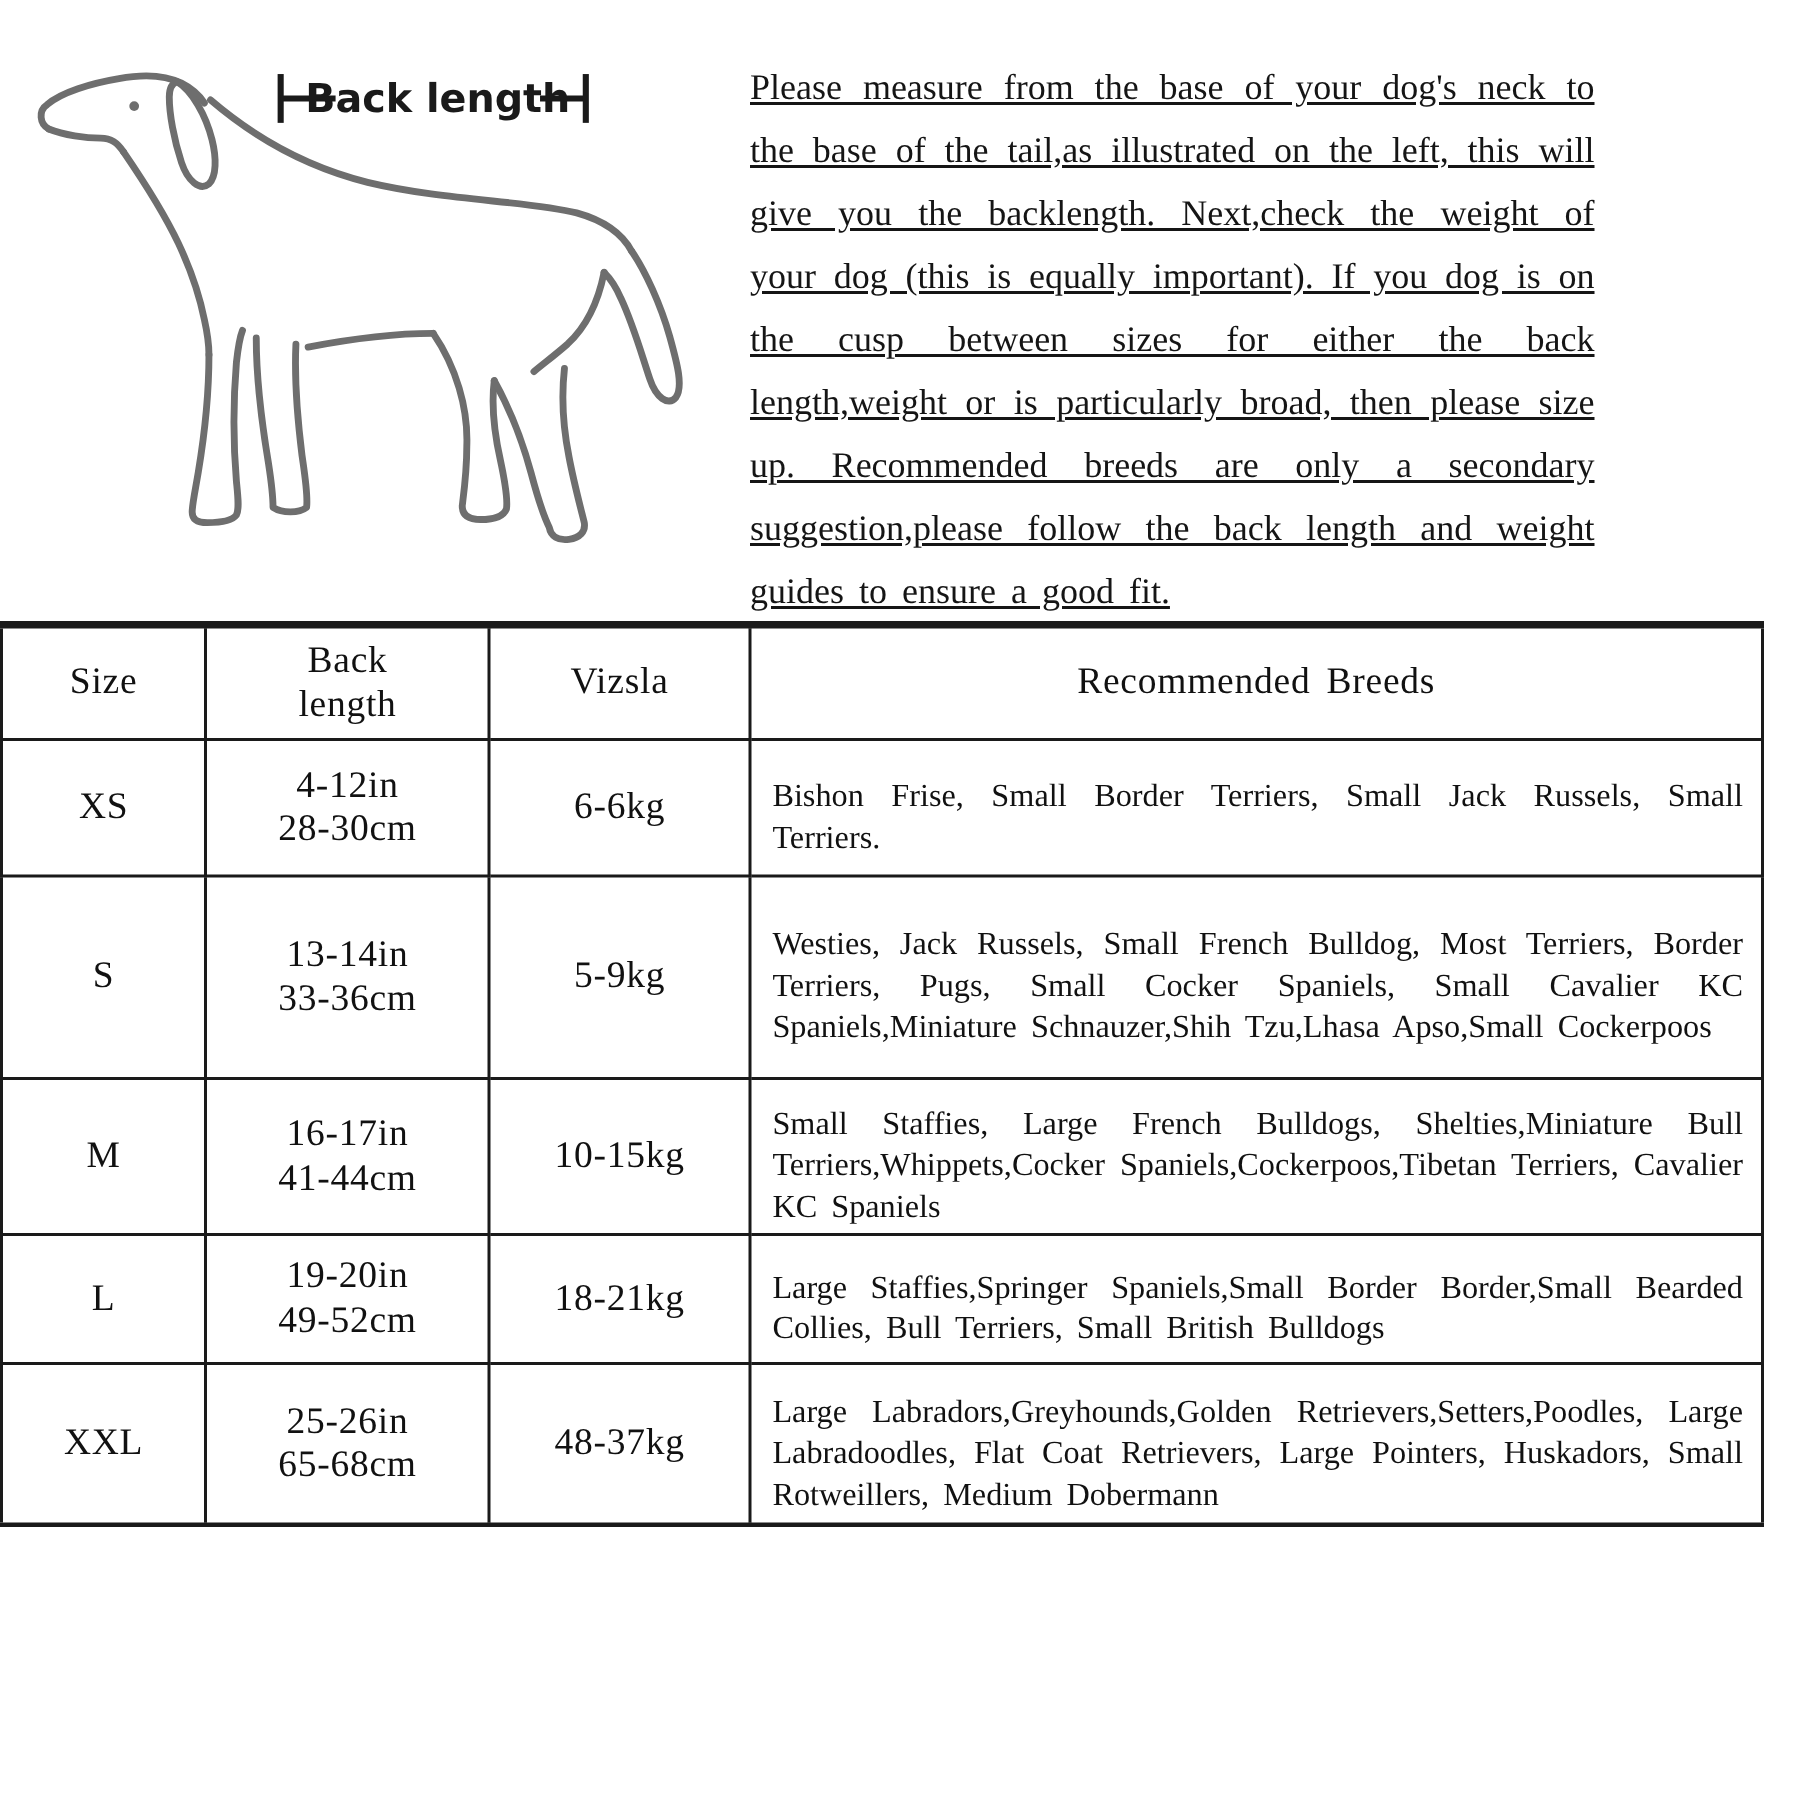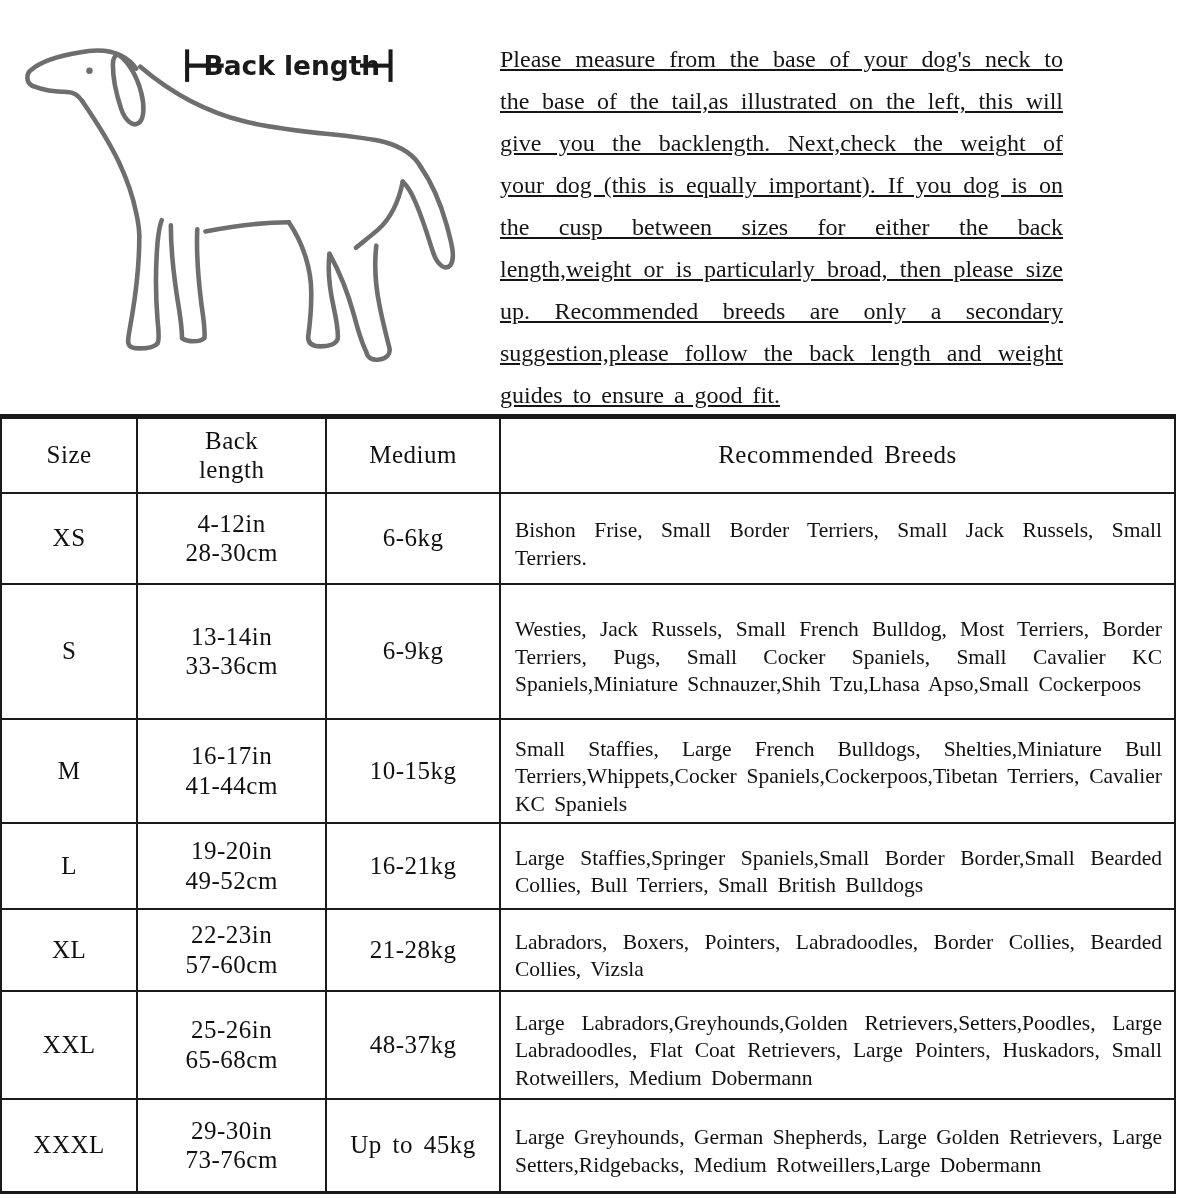--- a/index.html
+++ b/index.html
@@ -142,70 +142,56 @@
       <col style="width:11.6%">
       <col style="width:16.1%">
       <col style="width:14.8%">
       <col style="width:57.5%">
     </colgroup>
     <thead>
       <tr class="h-header">
         <th class="c">Size</th>
         <th class="c pre">Back
 length</th>
-        <th class="c">Medium</th>
+        <th class="c">Vizsla</th>
         <th class="c">Recommended Breeds</th>
       </tr>
     </thead>
     <tbody>
       <tr class="h-xs">
         <td class="c">XS</td>
         <td class="c pre">4-12in
 28-30cm</td>
         <td class="c">6-6kg</td>
         <td class="breeds">Bishon Frise, Small Border Terriers, Small Jack Russels, Small Terriers.</td>
       </tr>
       <tr class="h-s">
         <td class="c">S</td>
         <td class="c pre">13-14in
 33-36cm</td>
-        <td class="c">6-9kg</td>
+        <td class="c">5-9kg</td>
         <td class="breeds">Westies, Jack Russels, Small French Bulldog, Most Terriers, Border Terriers, Pugs, Small Cocker Spaniels, Small Cavalier KC Spaniels,Miniature Schnauzer,Shih Tzu,Lhasa Apso,Small Cockerpoos</td>
       </tr>
       <tr class="h-m">
         <td class="c">M</td>
         <td class="c pre">16-17in
 41-44cm</td>
         <td class="c">10-15kg</td>
         <td class="breeds">Small Staffies, Large French Bulldogs, Shelties,Miniature Bull Terriers,Whippets,Cocker Spaniels,Cockerpoos,Tibetan Terriers, Cavalier KC Spaniels</td>
       </tr>
       <tr class="h-l">
         <td class="c">L</td>
         <td class="c pre">19-20in
 49-52cm</td>
-        <td class="c">16-21kg</td>
+        <td class="c">18-21kg</td>
         <td class="breeds">Large Staffies,Springer Spaniels,Small Border Border,Small Bearded Collies, Bull Terriers, Small British Bulldogs</td>
-      </tr>
-      <tr class="h-xl">
-        <td class="c">XL</td>
-        <td class="c pre">22-23in
-57-60cm</td>
-        <td class="c">21-28kg</td>
-        <td class="breeds">Labradors, Boxers, Pointers, Labradoodles, Border Collies, Bearded Collies, Vizsla</td>
       </tr>
       <tr class="h-xxl">
         <td class="c">XXL</td>
         <td class="c pre">25-26in
 65-68cm</td>
         <td class="c">48-37kg</td>
         <td class="breeds">Large Labradors,Greyhounds,Golden Retrievers,Setters,Poodles, Large Labradoodles, Flat Coat Retrievers, Large Pointers, Huskadors, Small Rotweillers, Medium Dobermann</td>
       </tr>
-      <tr class="h-xxxl">
-        <td class="c">XXXL</td>
-        <td class="c pre">29-30in
-73-76cm</td>
-        <td class="c">Up to 45kg</td>
-        <td class="breeds">Large Greyhounds, German Shepherds, Large Golden Retrievers, Large Setters,Ridgebacks, Medium Rotweillers,Large Dobermann</td>
-      </tr>
     </tbody>
   </table>
 
 </div>
 
 </body></html>

